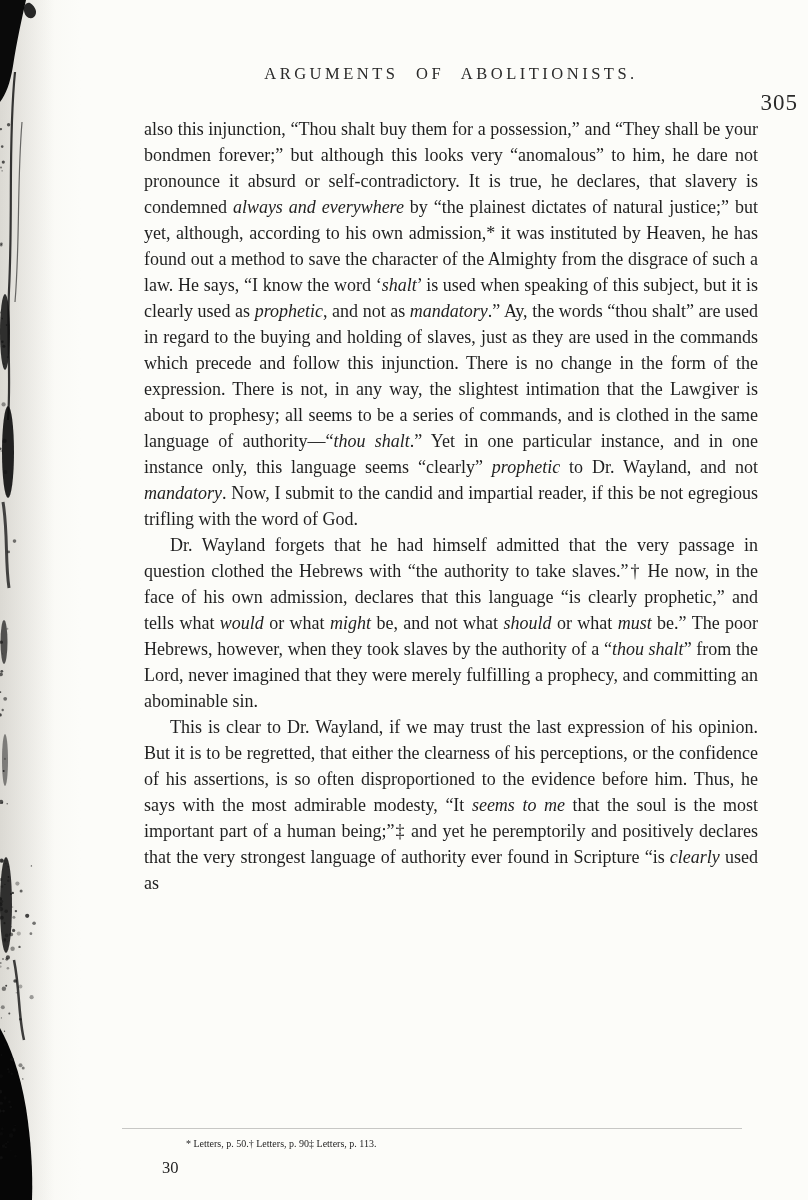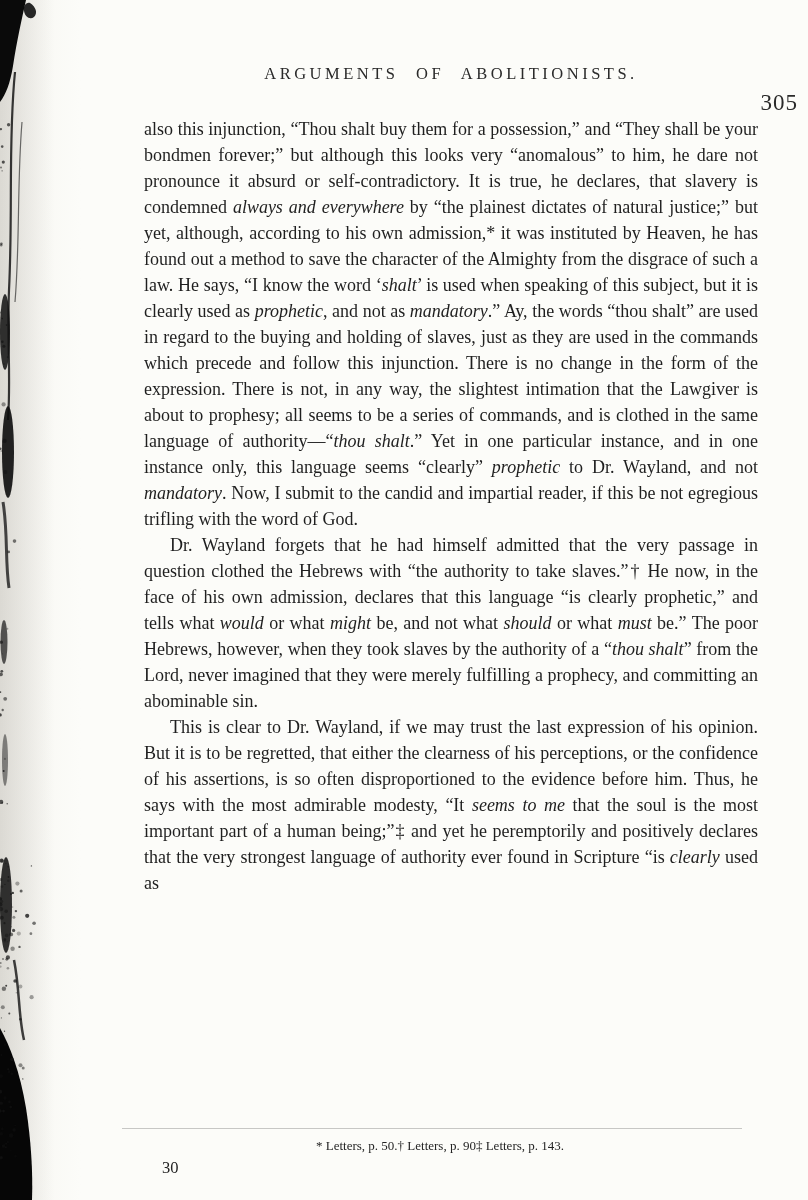--- a/index.html
+++ b/index.html
@@ -39,22 +39,22 @@
     margin:0;color:#1f1f1f;
   }
   .para.indent{text-indent:26px;}
   .para em{font-style:italic;}
   .footnote-rule{
     position:absolute;left:122px;top:1128px;width:620px;height:0;
     border-top:1px solid rgba(100,100,100,0.35);
   }
   .footnotes{
     position:absolute;left:186px;top:1138px;width:508px;
-    display:flex;justify-content:center;
-    font-size:13px;color:#242424;
+    display:flex;justify-content:flex-start;
+    font-size:10px;color:#242424;
   }
   .footnote-item{white-space:nowrap;}
   .signature-number{
     position:absolute;left:162px;top:1158px;
     font-size:16.5px;color:#242424;
   }
 </style>
 </head>
 <body>
 
@@ -209,18 +209,18 @@
         <p class="para indent"><span>Dr. Wayland forgets that he had himself admitted that the very passage in question clothed the Hebrews with “the authority to take slaves.”†  He now, in the face of his own admission, declares that this language “is clearly prophetic,” and tells what </span><em>would</em><span> or what </span><em>might</em><span> be, and not what </span><em>should</em><span> or what </span><em>must</em><span> be.”  The poor Hebrews, however, when they took slaves by the authority of a “</span><em>thou shalt</em><span>” from the Lord, never imagined that they were merely fulfilling a prophecy, and committing an abominable sin.</span></p>
         <p class="para indent"><span>This is clear to Dr. Wayland, if we may trust the last expression of his opinion.  But it is to be regretted, that either the clearness of his perceptions, or the confidence of his assertions, is so often disproportioned to the evidence before him.  Thus, he says with the most admirable modesty, “It </span><em>seems to me</em><span> that the soul is the most important part of a human being;”‡ and yet he peremptorily and positively declares that the very strongest language of authority ever found in Scripture “is </span><em>clearly</em><span> used as</span></p>
       </div>
   </div>
 
   <div class="footnote-rule"></div>
 
   <div class="footnotes">
     <span class="footnote-item">* Letters, p. 50.</span>
     <span class="footnote-item">† Letters, p. 90</span>
-    <span class="footnote-item">‡ Letters, p. 143.</span>
+    <span class="footnote-item">‡ Letters, p. 113.</span>
   </div>
 
   <div class="signature-number">30</div>
 
 </div>
 
 </body></html>

